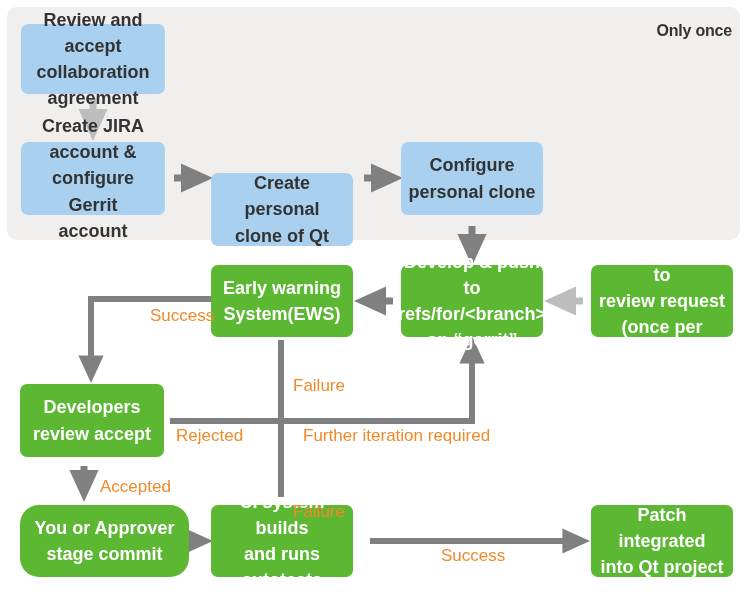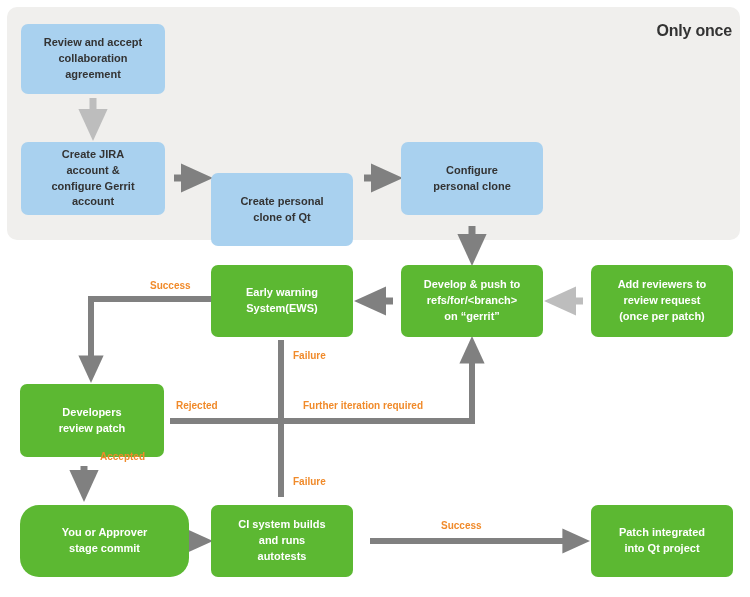--- a/index.html
+++ b/index.html
@@ -39,41 +39,42 @@
     letter-spacing: -0.2px;
     white-space: nowrap;
   }
   .node {
     position: absolute;
     border-radius: 7px;
     display: flex;
     align-items: center;
     justify-content: center;
     text-align: center;
-    font-size: 11px;
+    font-size: 18px;
     font-weight: bold;
     line-height: 1.45;
     box-sizing: border-box;
     padding: 4px 6px;
     white-space: pre-line;
   }
   .node.blue {
     background: #a9d1ef;
     color: #333333;
   }
   .node.green {
     background: #5cb832;
     color: #ffffff;
   }
   .edge-label {
     position: absolute;
-    font-size: 10px;
-    font-weight: bold;
+    font-size: 17px;
+    font-weight: normal;
     color: #f08a2a;
     white-space: nowrap;
+    margin-top: 26px;
   }
   .arrow-svg {
     position: absolute;
     left: 0; top: 0;
     width: 750px;
     height: 597px;
     pointer-events: none;
   }
 </style>
 </head>
@@ -171,21 +172,21 @@
 (once per patch)</div>
 
   <div class="node green" style="left:401px; top:265px; width:142px; height:72px;">Develop &amp; push to
 refs/for/&lt;branch&gt;
 on “gerrit”</div>
 
   <div class="node green" style="left:211px; top:265px; width:142px; height:72px;">Early warning
 System(EWS)</div>
 
   <div class="node green" style="left:20px; top:384px; width:144px; height:73px;">Developers
-review patch</div>
+review accept</div>
 
   <div class="node green" style="left:20px; top:505px; width:169px; height:72px;border-radius:19px;">You or Approver
 stage commit</div>
 
   <div class="node green" style="left:211px; top:505px; width:142px; height:72px;">CI system builds
 and runs
 autotests</div>
 
   <div class="node green" style="left:591px; top:505px; width:142px; height:72px;">Patch integrated
 into Qt project</div>

